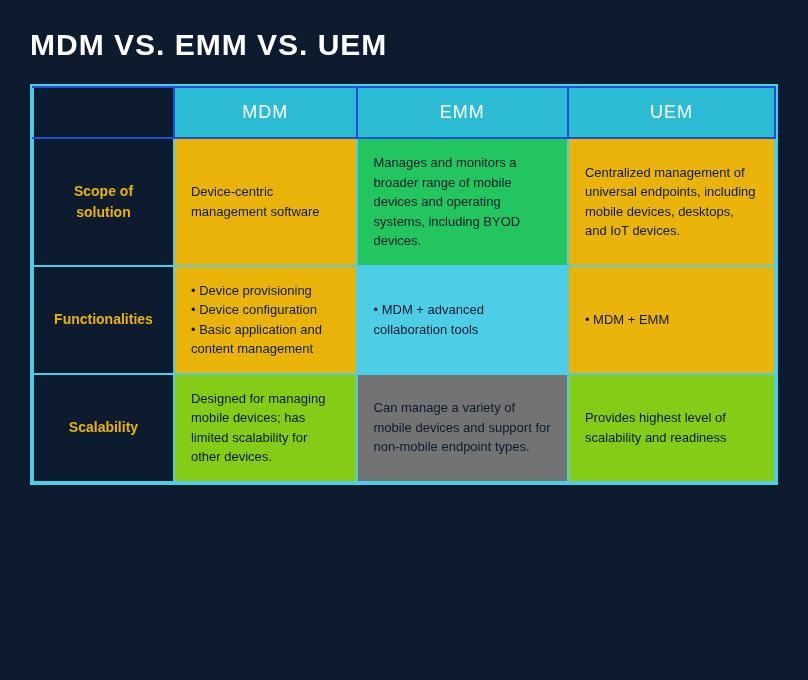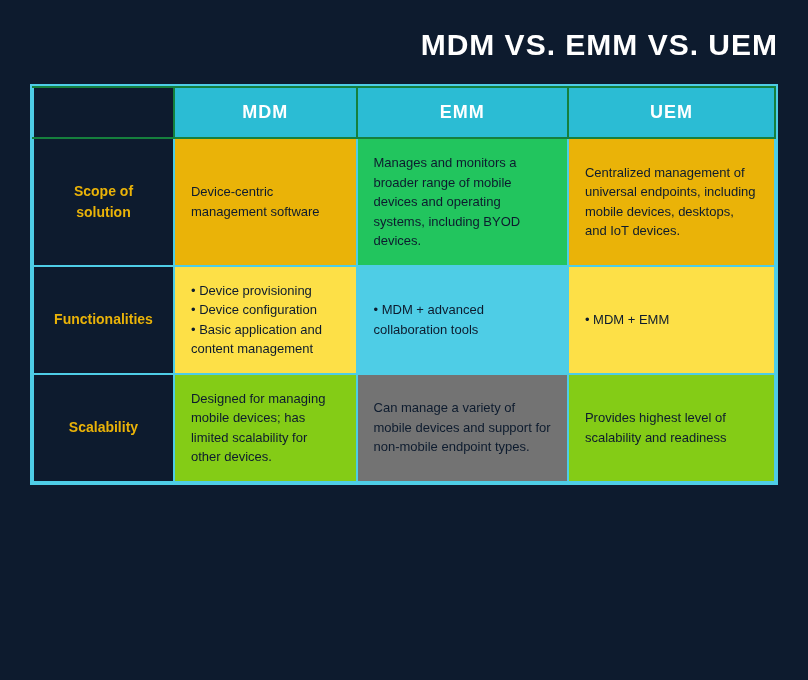--- a/index.html
+++ b/index.html
@@ -16,21 +16,21 @@
       overflow: hidden;
     }
 
     .page-wrapper {
       width: 808px;
       height: 516px;
       background: #0d1b2e;
       position: relative;
       display: flex;
       flex-direction: column;
-      align-items: flex-end;
+      align-items: flex-start;
       padding: 28px 30px 14px 30px;
     }
 
     .title {
       color: #ffffff;
       font-size: 30px;
       font-weight: 900;
       letter-spacing: 1px;
       text-align: center;
       margin-bottom: 22px;
@@ -45,26 +45,26 @@
     }
 
     table {
       width: 100%;
       border-collapse: collapse;
     }
 
     thead tr th {
       background-color: #2bbcd4;
       color: #ffffff;
-      font-weight: 700;
+      font-weight: 400;
       font-size: 18px;
       letter-spacing: 1px;
       text-align: center;
       padding: 14px 10px;
-      border: 2px solid #15803d;
+      border: 2px solid #1d4ed8;
     }
 
     thead tr th:first-child {
       background-color: #0d1b2e;
       border-left: 2px solid #4ecde6;
     }
 
     tbody tr td {
       border: 2px solid #4ecde6;
       padding: 14px 16px;
@@ -91,21 +91,21 @@
     .cell-medium {
       background-color: #4ecde6;
       color: #0d1b2e;
       font-size: 13px;
     }
 
     
     .row-scope .cell-light { background-color: #eab308; }
     .row-scope .cell-medium { background-color: #22c55e; }
 
-    .row-func .cell-light { background-color: #fde047; }
+    .row-func .cell-light { background-color: #eab308; }
     .row-func .cell-medium { background-color: #4ecde6; }
 
     .row-scale .cell-light { background-color: #84cc16; }
     .row-scale .cell-medium { background-color: #737373; }
 
     .logo-area {
       margin-top: 14px;
       align-self: flex-start;
       display: flex;
       align-items: center;

